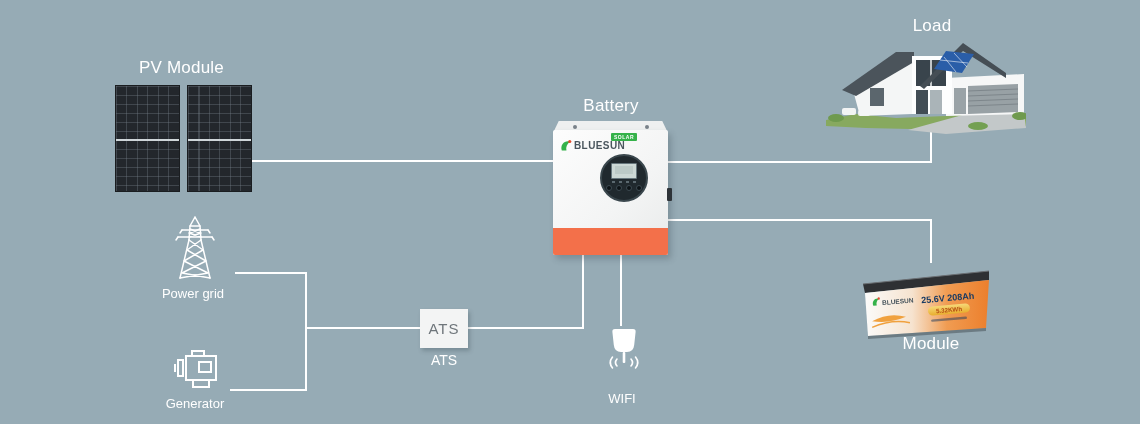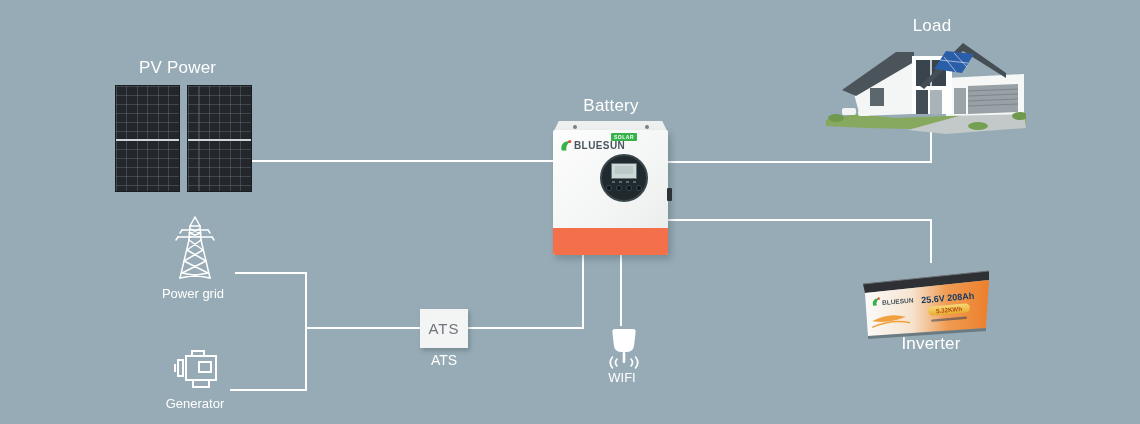--- a/index.html
+++ b/index.html
@@ -64,28 +64,28 @@
   <div class="line" style="left:668px;top:219px;width:264px;height:2px;"></div>
   <div class="line" style="left:930px;top:219px;width:2px;height:44px;"></div>
   <div class="line" style="left:235px;top:272px;width:72px;height:2px;"></div>
   <div class="line" style="left:305px;top:272px;width:2px;height:119px;"></div>
   <div class="line" style="left:230px;top:389px;width:77px;height:2px;"></div>
   <div class="line" style="left:305px;top:327px;width:115px;height:2px;"></div>
   <div class="line" style="left:468px;top:327px;width:116px;height:2px;"></div>
   <div class="line" style="left:582px;top:255px;width:2px;height:74px;"></div>
   <div class="line" style="left:620px;top:255px;width:2px;height:71px;"></div>
 
-  <div class="label lg" style="left:139px;top:58px;">PV Power</div>
+  <div class="label lg" style="left:139px;top:58px;">PV Module</div>
   <div class="label lg center" style="left:611px;top:96px;">Battery</div>
   <div class="label lg center" style="left:932px;top:16px;">Load</div>
   <div class="label sm center" style="left:193px;top:286px;">Power grid</div>
   <div class="label sm center" style="left:195px;top:396px;">Generator</div>
   <div class="label sm center" style="left:444px;top:352px;font-size:14px;">ATS</div>
-  <div class="label sm center" style="left:622px;top:370px;">WIFI</div>
-  <div class="label lg center" style="left:931px;top:334px;">Inverter</div>
+  <div class="label sm center" style="left:622px;top:391px;">WIFI</div>
+  <div class="label lg center" style="left:931px;top:334px;">Module</div>
 
   <div class="panel" style="left:115px;top:85px;">
     <div class="midline"></div>
   </div>
   <div class="panel" style="left:187px;top:85px;">
     <div class="midline"></div>
   </div>
 
   <svg style="position:absolute;left:170px;top:216px;" width="50" height="66" viewBox="0 0 50 66" fill="none" stroke="#ffffff" stroke-width="1.5" stroke-linecap="round">
     <path d="M25,1 L20,10 M25,1 L30,10 M20,10 H30"></path>

